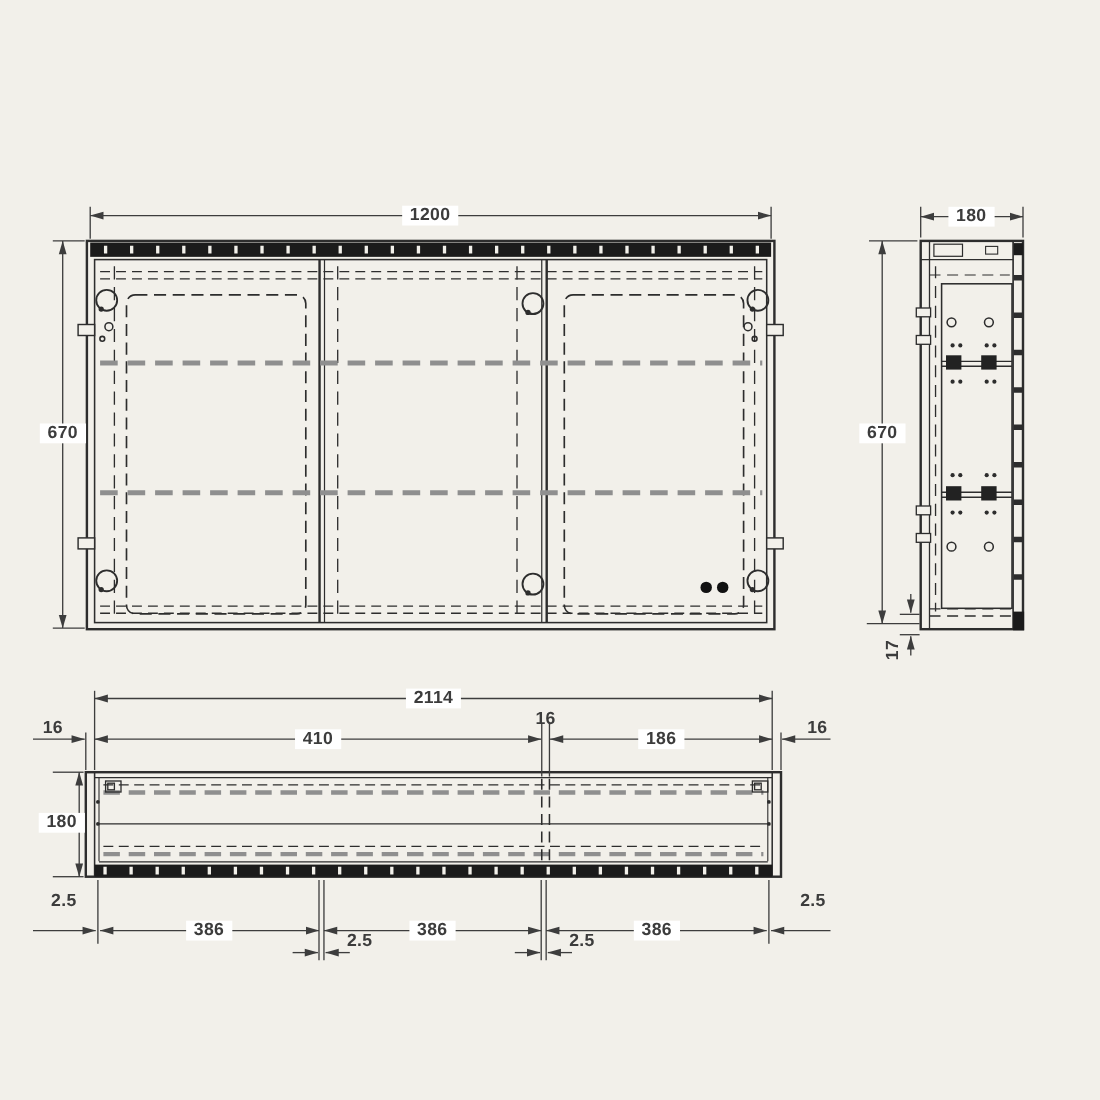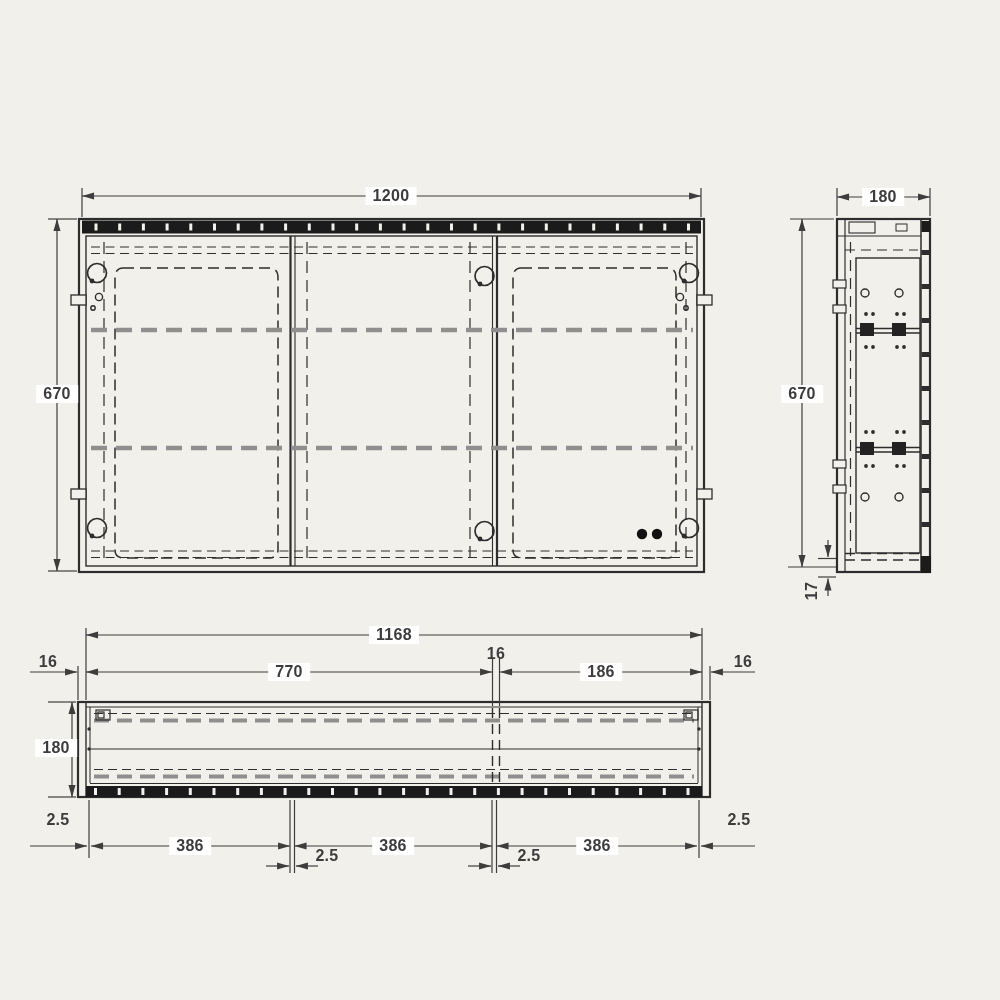--- a/index.html
+++ b/index.html
@@ -260,23 +260,23 @@
       <line x1="520" y1="866" x2="498" y2="866" marker-end="url(#aE)"></line>
     </g>
   </g>
 </svg>
 
 <div class="dim patch" style="left:391px;top:196px">1200</div>
 <div class="dim patch" style="left:57px;top:394px">670</div>
 <div class="dim patch" style="left:883px;top:197px">180</div>
 <div class="dim patch" style="left:802px;top:394px">670</div>
 <div class="dim rot" style="left:812px;top:591px">17</div>
-<div class="dim patch" style="left:394px;top:635px">1168</div>
+<div class="dim patch" style="left:394px;top:635px">2114</div>
 <div class="dim" style="left:48px;top:662px">16</div>
-<div class="dim patch" style="left:289px;top:672px">770</div>
+<div class="dim patch" style="left:289px;top:672px">410</div>
 <div class="dim" style="left:496px;top:654px">16</div>
 <div class="dim patch" style="left:601px;top:672px">186</div>
 <div class="dim" style="left:743px;top:662px">16</div>
 <div class="dim patch" style="left:56px;top:748px">180</div>
 <div class="dim" style="left:58px;top:820px">2.5</div>
 <div class="dim patch" style="left:190px;top:846px">386</div>
 <div class="dim" style="left:327px;top:856px">2.5</div>
 <div class="dim patch" style="left:393px;top:846px">386</div>
 <div class="dim" style="left:529px;top:856px">2.5</div>
 <div class="dim patch" style="left:597px;top:846px">386</div>

